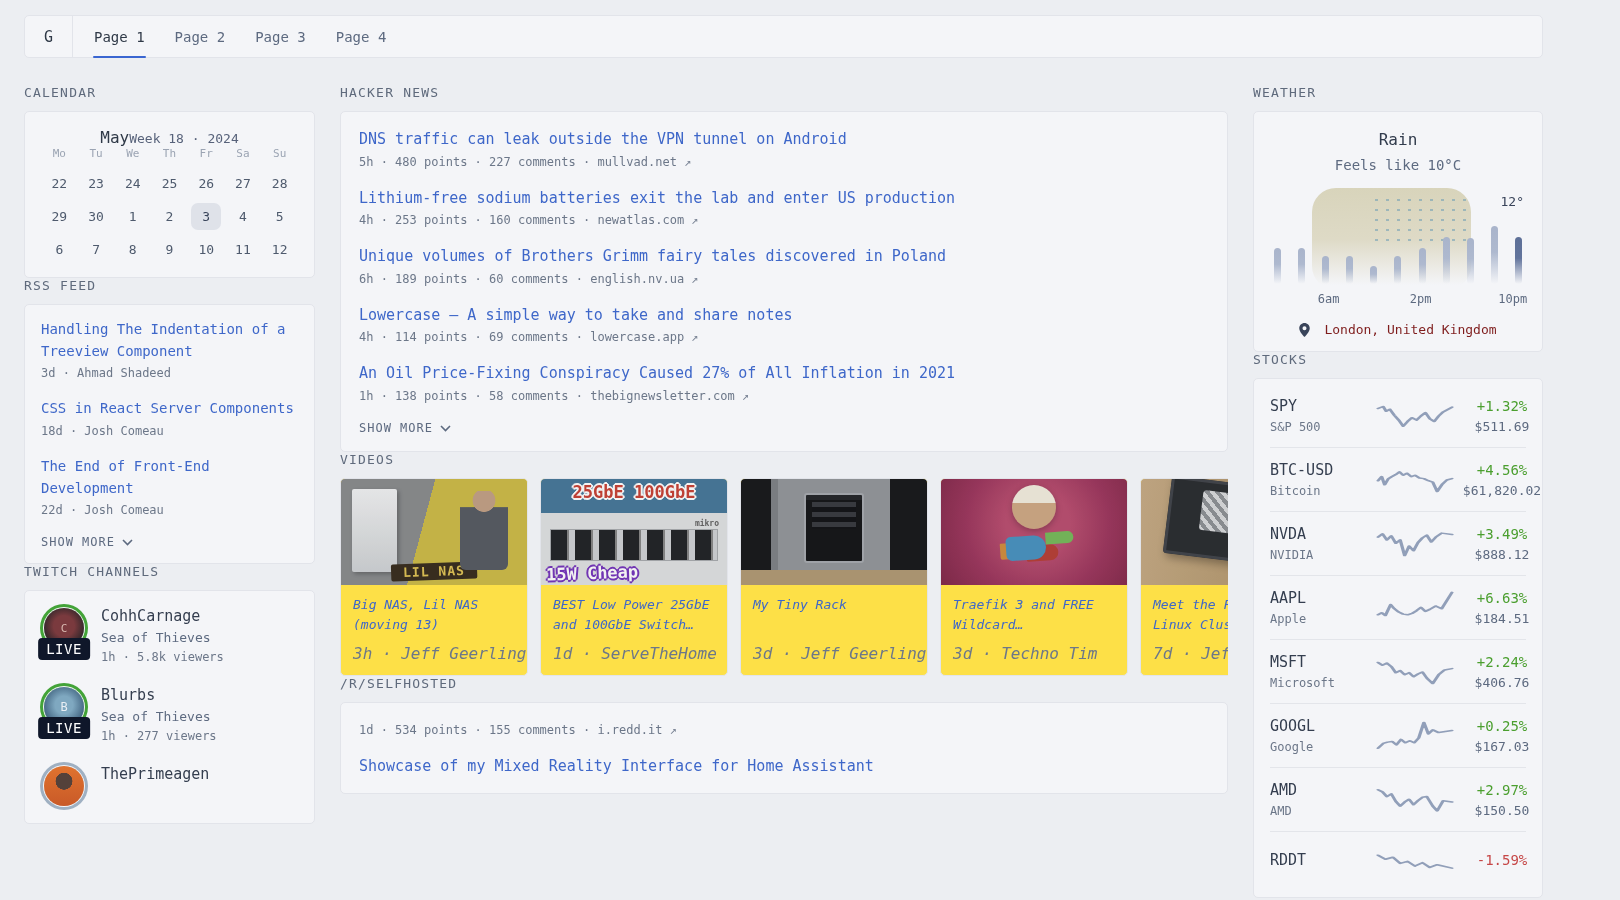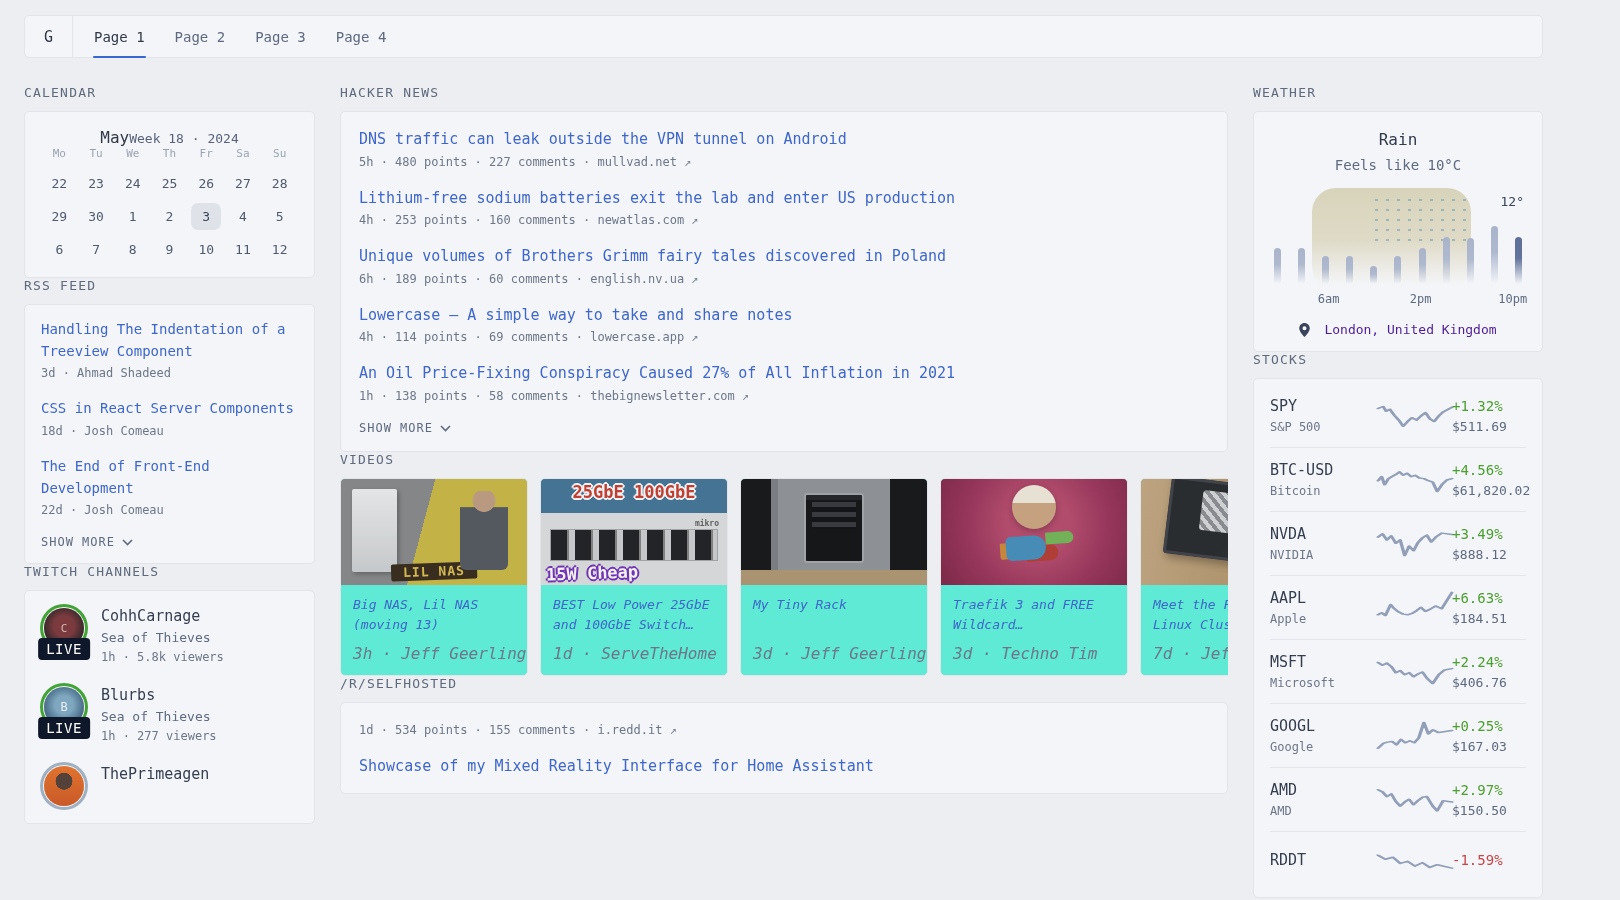--- a/index.html
+++ b/index.html
@@ -55,21 +55,21 @@
   .t-live { position:absolute; left:50%; transform:translateX(-50%); bottom:-9px; background:#0f172a; color:#fff; font-size:14px; padding:1px 6px; border-radius:4px; border:2px solid #0f172a; letter-spacing:.5px; }
   .av-cohh   { background:radial-gradient(circle at 50% 45%, #7a3a3e 0 35%, #33272b 70%, #241c20 100%); color:#d9b9b0; font-size:11px; }
   .av-blurbs { background:radial-gradient(circle at 50% 45%, #7fa8c0 0 30%, #3d5f7c 75%, #2c4257 100%); color:#e8eef4; font-size:12px; }
   .av-prime  { background:radial-gradient(circle at 50% 38%, #54413a 0 26%, transparent 27%), linear-gradient(180deg,#e0732f,#c95a28); }
   .t-name { font-size:15px; color:#343e4f; margin-top:2px; }
   .t-game { font-size:13px; color:#5d6a80; margin-top:5px; }
   .t-meta { font-size:12px; color:#6c7789; margin-top:5px; }
 
   
   .vrow { display:flex; gap:12px; overflow:hidden; }
-  .vcard { width:188px; flex:none; background:#5eead4; border:1px solid #e2e4ea; border-radius:5px; overflow:hidden; cursor:pointer; }
+  .vcard { width:188px; flex:none; background:#fde047; border:1px solid #e2e4ea; border-radius:5px; overflow:hidden; cursor:pointer; }
   .thumb { position:relative; height:106px; overflow:hidden; filter:saturate(.8) brightness(.95); }
   .thumb::before, .thumb::after { content:""; position:absolute; }
   .caption { height:90px; padding:10px 12px 12px; display:flex; flex-direction:column; justify-content:space-between;font-style:italic; }
   .v-title { font-size:13px; line-height:1.55; color:#3e67c9; }
   .v-meta { font-size:16px; color:#6c7789; white-space:nowrap; }
   .th-labels span { position:absolute; white-space:nowrap; font-weight:bold; }
 
   .art-lilnas { background:linear-gradient(105deg,#8a8d8f 0 44%, #d3bd2e 44% 100%); }
   .art-lilnas::before { left:6%; top:10%; width:24%; height:78%; background:linear-gradient(180deg,#f0f1f2,#cfd3d6); border-radius:2px; box-shadow:2px 2px 4px rgba(0,0,0,.25); }
   .art-lilnas::after { right:10%; top:12%; width:26%; height:74%; border-radius:6px; background:radial-gradient(circle at 50% 12%, #caa07f 0 15%, transparent 16%), linear-gradient(180deg, transparent 20%, #585d66 21%); }
@@ -99,33 +99,33 @@
   .wchart { position:relative; height:118px; margin:0 2px; }
   .w-day { position:absolute; left:16%; width:63%; top:0; bottom:16px; border-radius:24px; background:linear-gradient(180deg,#d8d4bb 0%, #dedac6 50%, rgba(222,218,198,0) 95%); }
   .w-rain { position:absolute; right:3%; top:7%; width:60%; height:46%; background-image:radial-gradient(rgba(105,155,180,.55) 1.2px, transparent 1.4px); background-size:11px 10px; }
   .w-bars { position:absolute; left:0; right:0; top:0; bottom:22px; display:flex; align-items:flex-end; justify-content:space-between; padding:0 2px; }
   .wbar { width:7px; border-radius:4px; background:linear-gradient(180deg,#a9b4cb 0%, #aeb9cf 45%, rgba(170,181,204,0) 100%); }
   .wbar.now { background:linear-gradient(180deg,#5d6f97 0%, #62749c 45%, rgba(93,111,151,0) 100%); }
   .w-temp { position:absolute; top:6px; right:0; font-size:13px; color:#39445a; }
   .w-times { position:absolute; left:0; right:0; bottom:0; height:15px; }
   .w-time { position:absolute; bottom:0; transform:translateX(-50%); font-size:12px; color:#5d6a80; }
   .t1{left:22.5%;} .t2{left:59%;} .t3{left:95.5%;}
-  .w-loc { margin-top:16px; display:flex; justify-content:center; align-items:center; gap:14px; font-size:13px; color:#4c1d95; }
+  .w-loc { margin-top:16px; display:flex; justify-content:center; align-items:center; gap:14px; font-size:13px; color:#7f1d1d; }
 
   
   .stocks-card { padding:5px 16px; }
   .s-row { display:flex; align-items:center; padding:13px 0; cursor:pointer; }
   .s-row + .s-row { border-top:1px solid #e3e5ea; }
   .s-left { width:108px; flex:none; }
   .s-sym { font-size:15px; color:#343e4f; }
   .s-name { font-size:12px; color:#6c7789; margin-top:5px; }
   .spark { flex:1; display:flex; justify-content:center; }
   .spark svg { width:74px; height:34px; overflow:visible; }
   .spark polyline { fill:none; stroke:#919fb9; stroke-width:4.5; stroke-linejoin:round; stroke-linecap:round; }
-  .s-right { width:100px; flex:none; text-align:left; }
+  .s-right { width:100px; flex:none; text-align:center; }
   .s-chg { font-size:14px; }
   .up { color:#4b9f2f; } .down { color:#c64747; }
   .s-price { font-size:13px; color:#5d6a80; margin-top:5px; }
 </style>
 </head>
 <body>
 
 <div class="page">
 
   <nav class="topnav">

